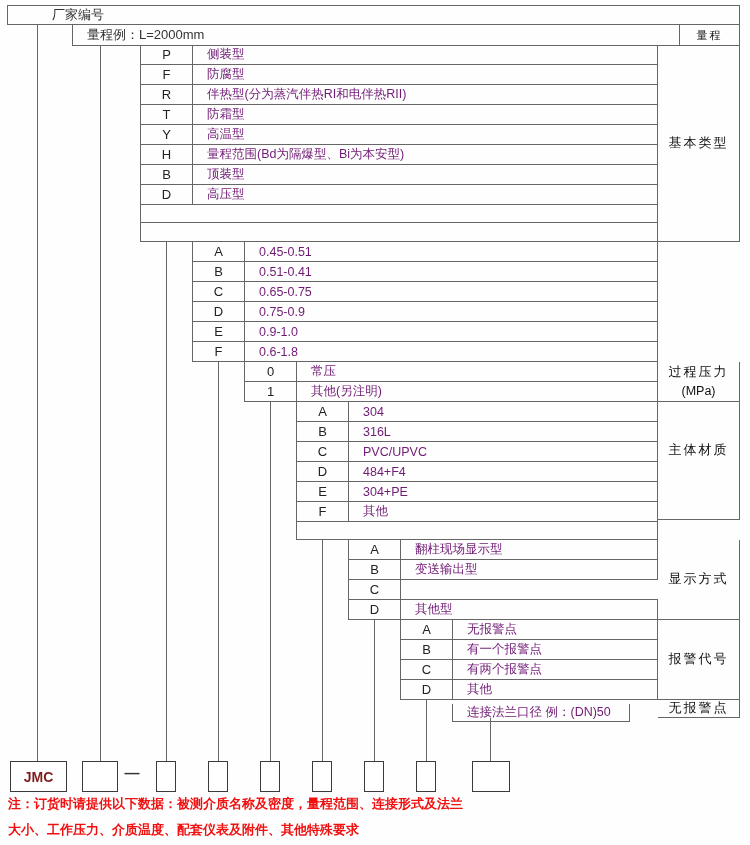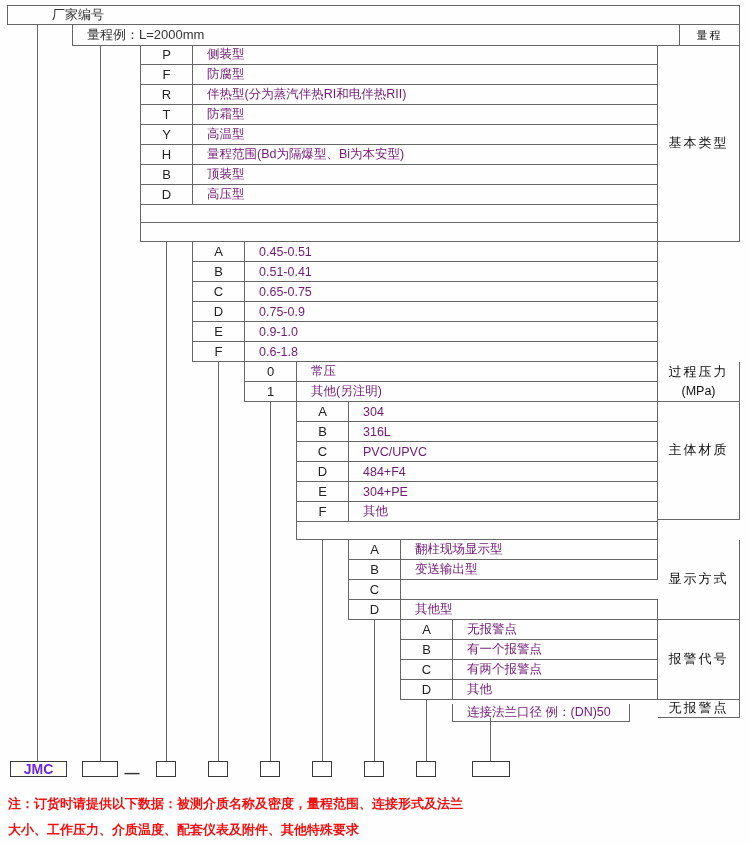--- a/index.html
+++ b/index.html
@@ -41,23 +41,23 @@
     border-right:1px solid #666;border-bottom:1px solid #666;
     display:flex;flex-direction:column;align-items:center;justify-content:center;
     font-family:Liberation Sans, sans-serif;font-size:13px;letter-spacing:2px;
     color:#111;line-height:1.45;
   }
   .cat .sub{letter-spacing:0;font-size:12.5px;}
   
   .vline{position:absolute;width:1px;background:#666;}
   
   .codebox{
-    position:absolute;top:761px;height:16px;box-sizing:border-box;border:1.5px solid #3a3a3a;
+    position:absolute;top:761px;height:31px;box-sizing:border-box;border:1.5px solid #3a3a3a;
     display:flex;align-items:center;justify-content:center;background:#fff;
-    font-size:14px;font-weight:bold;color:#6d28d9;
+    font-size:14px;font-weight:bold;color:#7f1d1d;
   }
   .dash{
     position:absolute;top:761px;height:22px;display:flex;align-items:center;justify-content:center;
     font-size:15px;color:#333;font-weight:bold;
   }
   
   .note{position:absolute;left:8px;top:791px;width:740px;font-weight:bold;font-size:13px;line-height:26px;font-family:Liberation Serif, serif;}
 </style>
 </head>
 <body>

